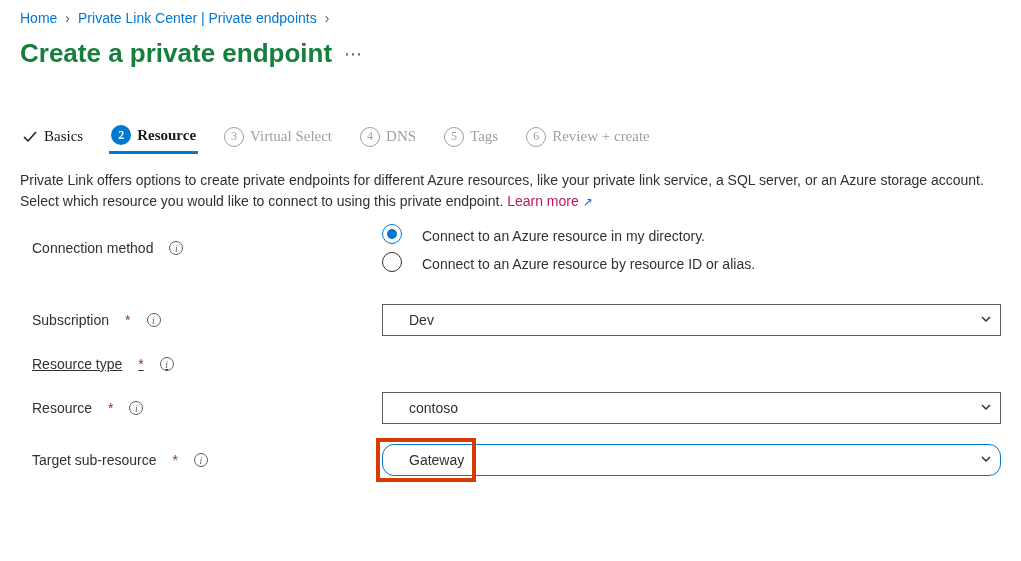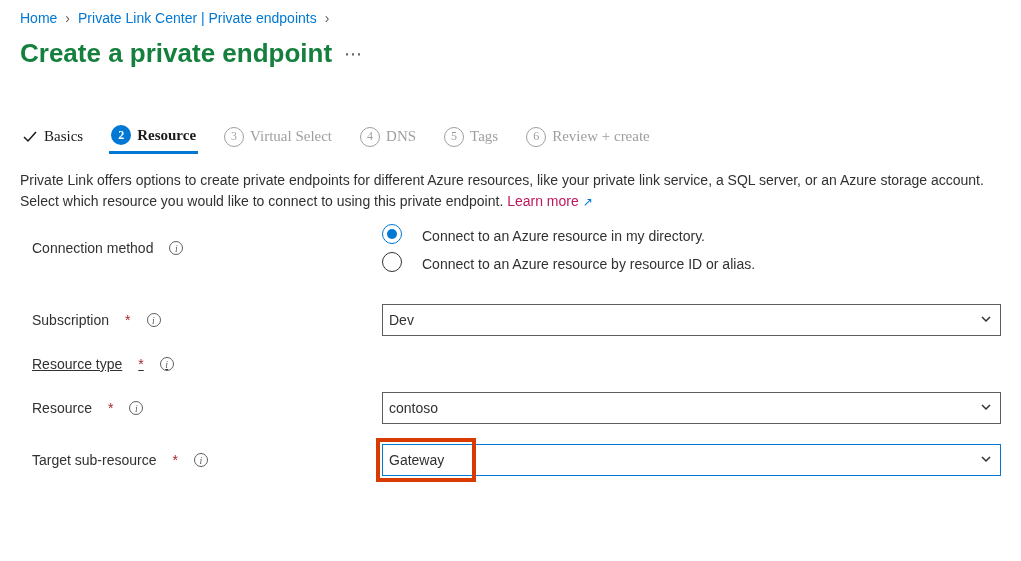--- a/index.html
+++ b/index.html
@@ -147,30 +147,31 @@
     .radio.checked::after {
       content: '';
       width: 10px; height: 10px;
       background: #0078d4;
       border-radius: 50%;
     }
     .select-box {
       width: 100%;
       height: 32px;
       border: 1px solid #605e5c;
-      padding: 0 28px 0 6px;
+      padding: 0 28px 0 26px;
       display: flex;
       align-items: center;
       position: relative;
       cursor: pointer;
       font-size: 14px;
       background: #fff;
     }
     .select-box.focused {
       border-color: #0078d4;
+      border-radius: 12px;
     }
     .select-box .chevron {
       position: absolute;
       right: 8px;
       top: 50%;
       transform: translateY(-50%);
     }
     .chevron svg { width: 12px; height: 12px; }
     .highlight-box {
       position: relative;

